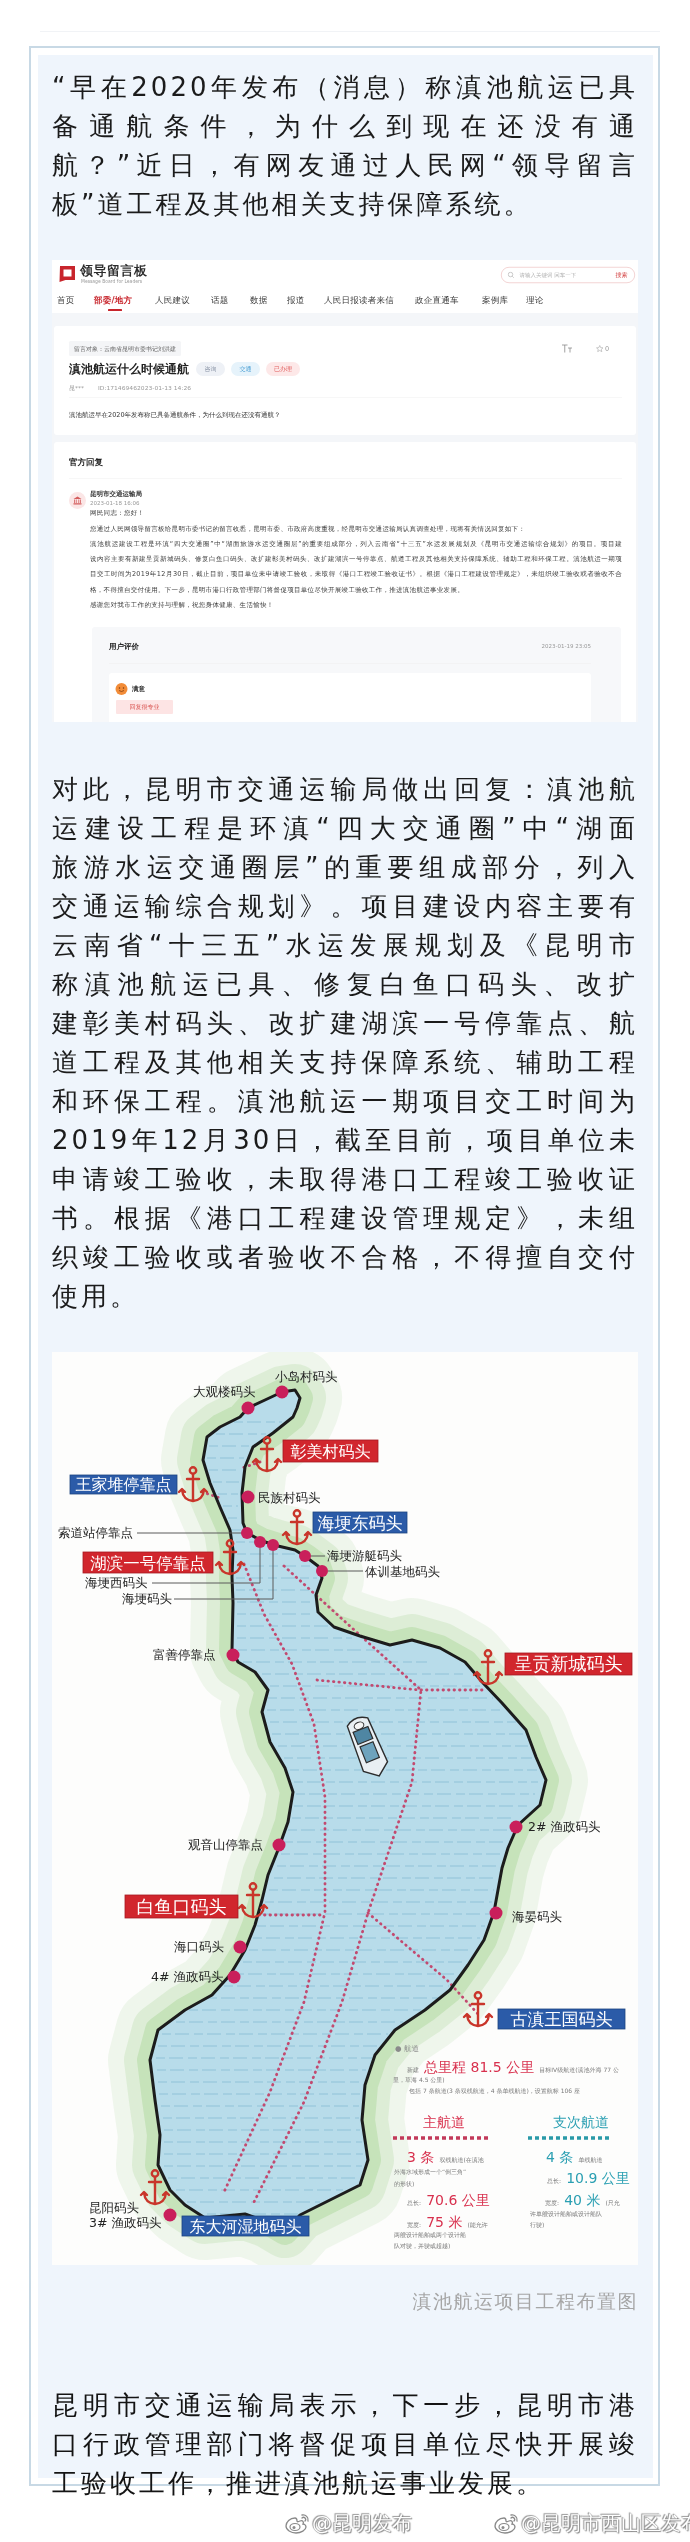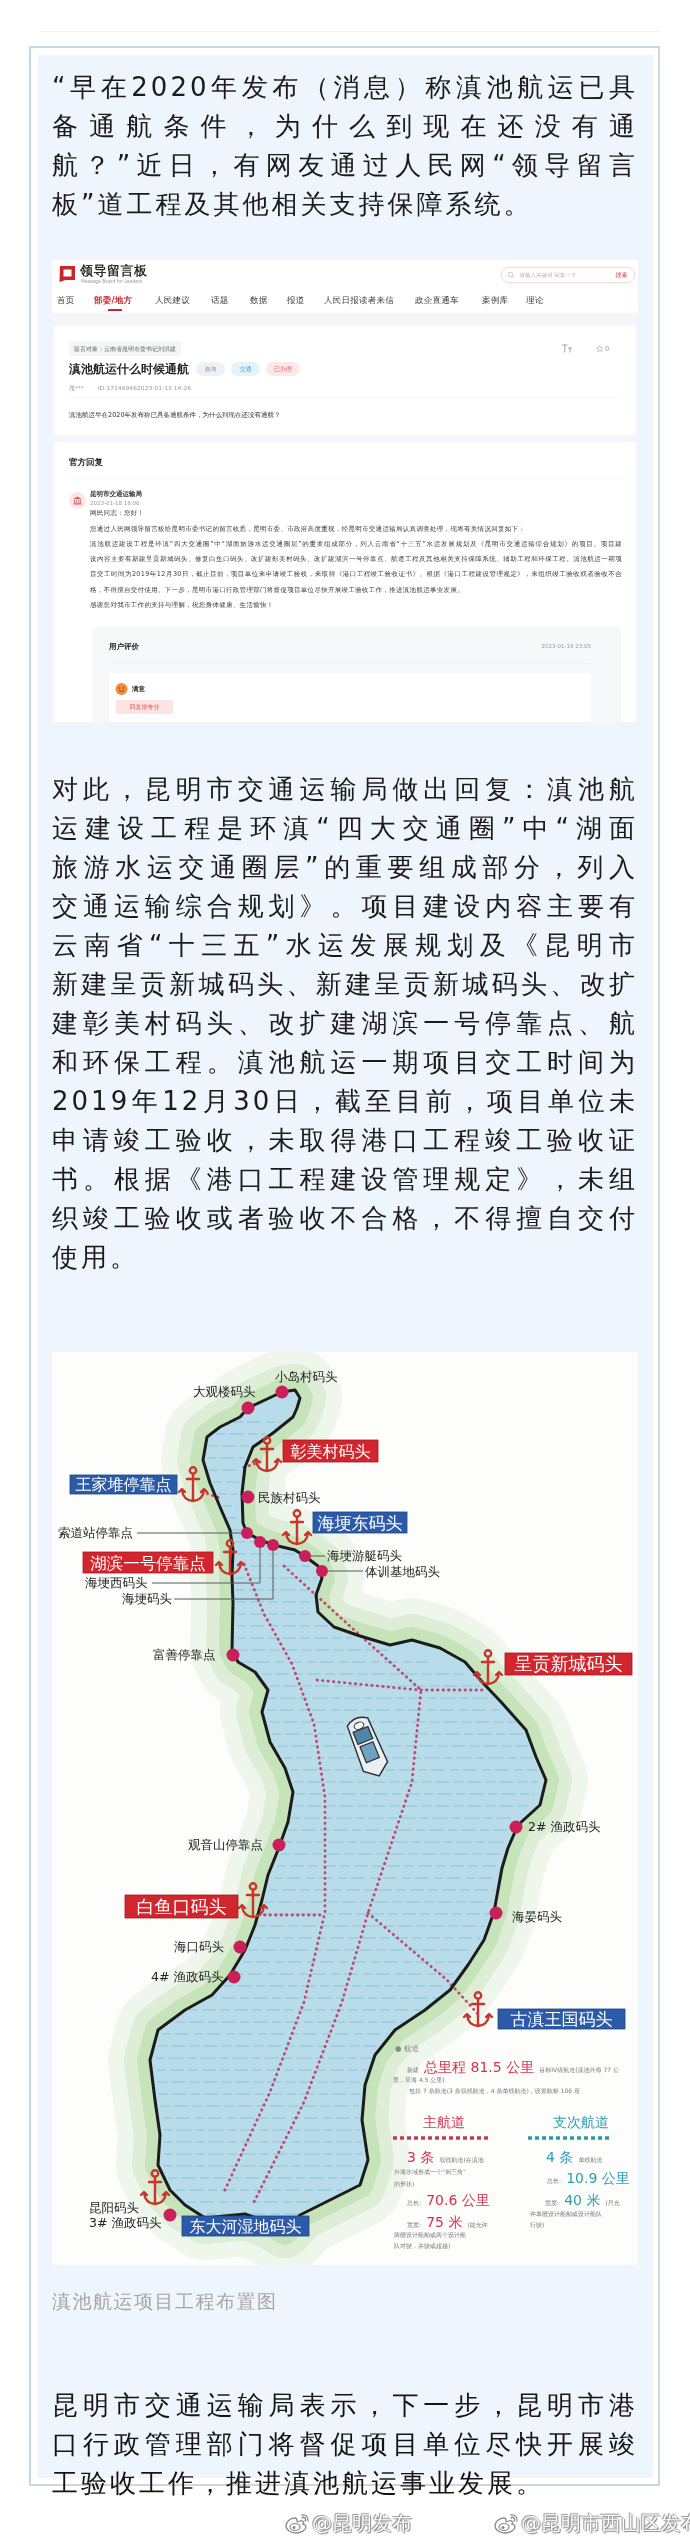--- a/index.html
+++ b/index.html
@@ -5,21 +5,21 @@
 *{box-sizing:border-box;margin:0;padding:0;}
 html,body{width:690px;height:2542px;background:#ffffff;overflow:hidden;}
 body{position:relative;font-family:"DejaVu Sans","Liberation Sans",sans-serif;color:#1b1b1b;}
 .topline{position:absolute;left:40px;top:31px;width:620px;height:1px;background:#f1f3f6;}
 .frame{position:absolute;left:29px;top:46px;width:631px;height:2440px;border:2px solid #c8d9e5;background:#ffffff;}
 .inner{position:absolute;left:38px;top:55px;width:615px;height:2423px;background:#eff5fc;}
 .para{position:absolute;left:52px;width:586px;font-size:26px;line-height:39px;letter-spacing:3px;color:#1b1b1b;}
 .para .ln{display:block;height:39px;overflow:hidden;text-align:justify;text-align-last:justify;}
 .para .ln.last{text-align:left;text-align-last:left;}
 .para.p3{color:#141414;margin-top:39px;}
-.caption{position:absolute;left:52px;top:2287px;width:586px;text-align:left;font-size:19px;line-height:28px;letter-spacing:1.5px;color:#a6a6a6;}
+.caption{position:absolute;left:52px;top:2287px;width:586px;text-align:right;font-size:19px;line-height:28px;letter-spacing:1.5px;color:#a6a6a6;}
 
 
 .shot{position:absolute;left:52px;top:260px;width:586px;height:462px;overflow:hidden;background:#f4f6f9;}
 .shot-inner{position:absolute;left:0;top:0;width:1172px;height:924px;transform:scale(0.5);transform-origin:0 0;background:#f4f6f9;font-family:"DejaVu Sans","Liberation Sans",sans-serif;}
 .lb-header{position:absolute;left:0;top:0;width:1172px;height:106px;background:#fff;}
 .lb-logo-icon{position:absolute;left:10px;top:9px;}
 .lb-logo-text{position:absolute;left:56px;top:6px;font-size:26px;font-weight:bold;line-height:30px;color:#2c2c2c;letter-spacing:1px;white-space:nowrap;}
 .lb-logo-sub{position:absolute;left:58px;top:37px;font-size:9px;line-height:10px;color:#9a9a9a;white-space:nowrap;}
 .lb-search{position:absolute;left:898px;top:14px;width:268px;height:32px;border:1.5px solid #e6a9a9;border-radius:16px;}
 .lb-search-icon{position:absolute;left:12px;top:8px;}
@@ -192,22 +192,23 @@
     </div>
   </div>
 </div>
 
 <div class="para p2" style="top:770px">
   <span class="ln">对此，昆明市交通运输局做出回复：滇池航</span>
   <span class="ln">运建设工程是环滇“四大交通圈”中“湖面</span>
   <span class="ln">旅游水运交通圈层”的重要组成部分，列入</span>
   <span class="ln">交通运输综合规划》。项目建设内容主要有</span>
   <span class="ln">云南省“十三五”水运发展规划及《昆明市</span>
-  <span class="ln">新建呈贡新城码头、新建呈贡新城码头、改扩</span>
+  <span class="ln">称滇池航运已具、修复白鱼口码头、改扩</span>
   <span class="ln">建彰美村码头、改扩建湖滨一号停靠点、航</span>
+  <span class="ln">道工程及其他相关支持保障系统、辅助工程</span>
   <span class="ln">和环保工程。滇池航运一期项目交工时间为</span>
   <span class="ln">2019年12月30日，截至目前，项目单位未</span>
   <span class="ln">申请竣工验收，未取得港口工程竣工验收证</span>
   <span class="ln">书。根据《港口工程建设管理规定》，未组</span>
   <span class="ln">织竣工验收或者验收不合格，不得擅自交付</span>
   <span class="ln last">使用。</span>
 </div>
 
 <div class="map">
   <svg width="586" height="913" viewBox="0 0 586 913">

